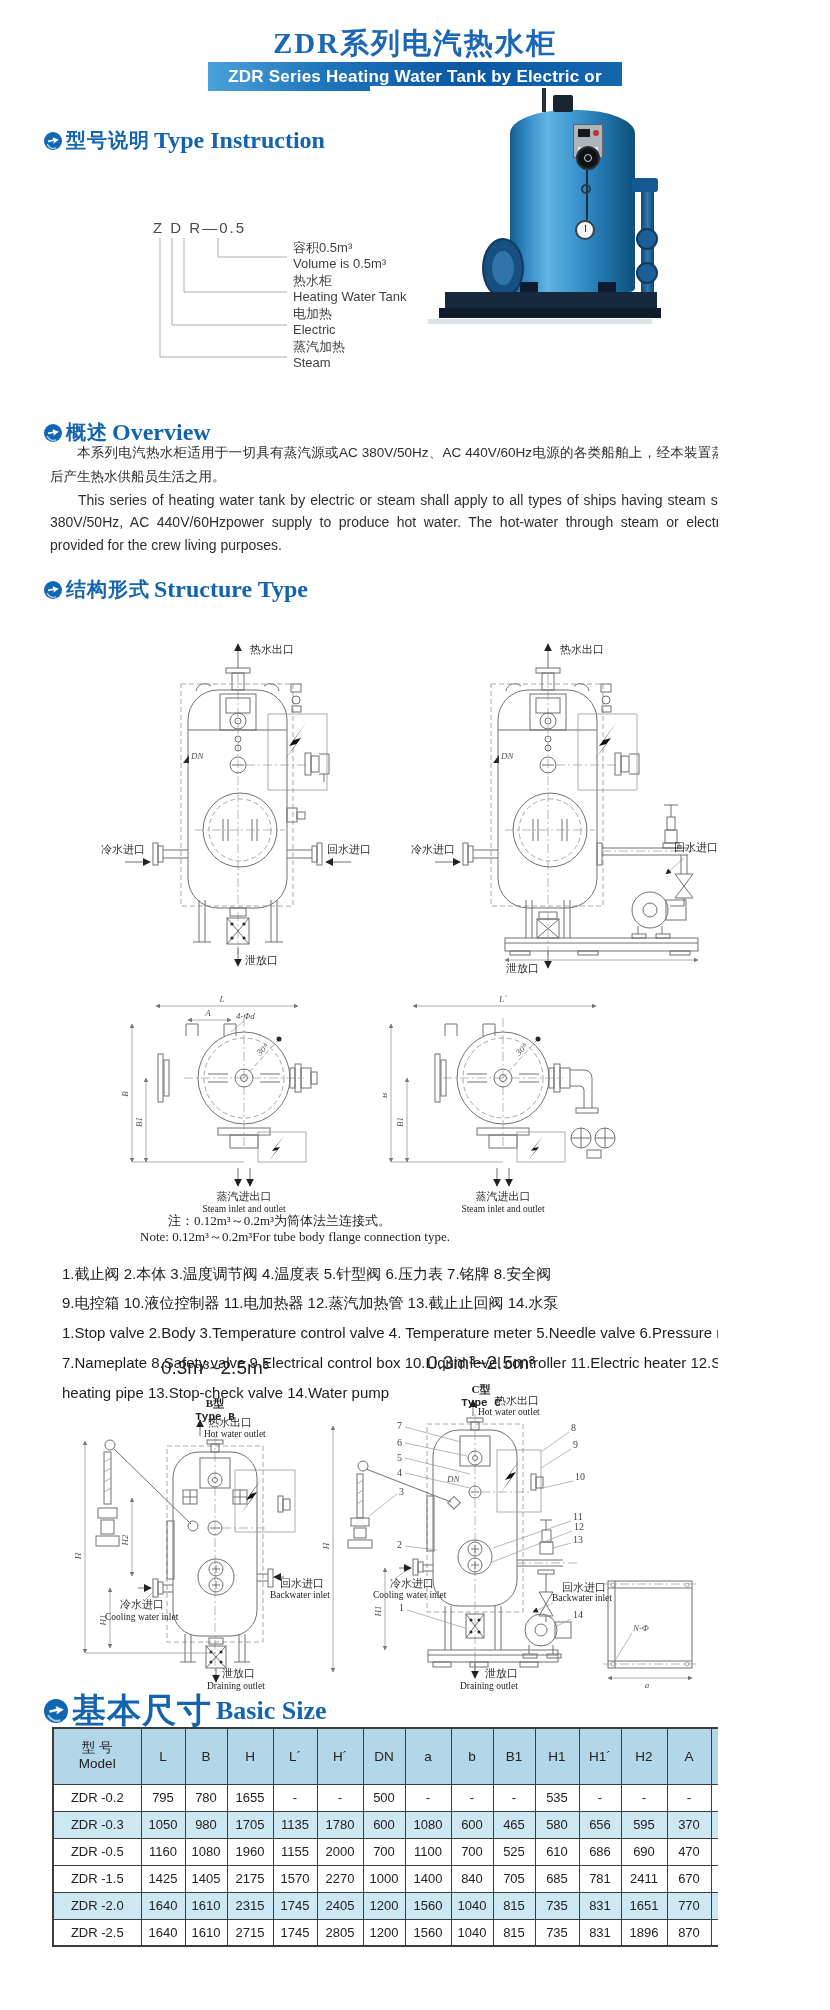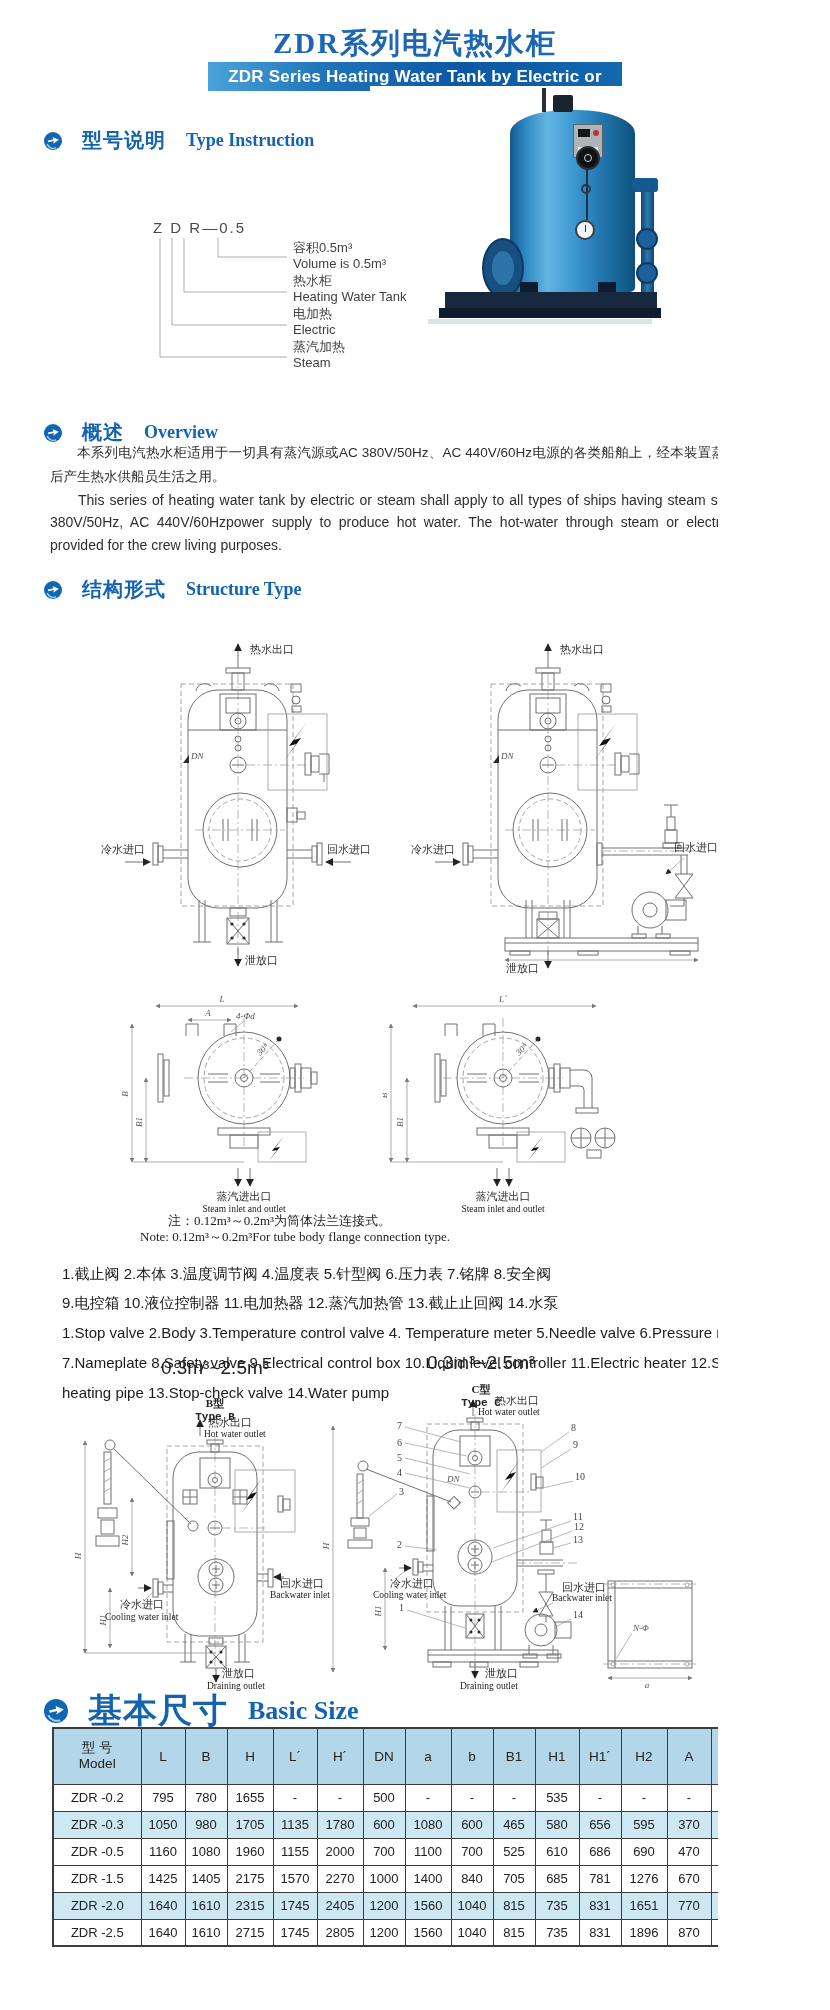--- a/index.html
+++ b/index.html
@@ -9,24 +9,24 @@
   .abs{position:absolute}
 
   
   .title{left:0;top:24px;width:830px;text-align:center;font-family:"Liberation Serif","DejaVu Serif",serif;
          font-weight:bold;font-size:29px;color:#1b66b5;letter-spacing:2px}
   .banner{left:208px;top:62px;width:414px;height:29px;line-height:29px;text-align:center;color:#fff;
           font-weight:bold;font-size:17px;letter-spacing:.2px;
           background:linear-gradient(90deg,#4aa2d9 0%,#1f74ba 28%,#0b57a4 62%,#1468ae 100%)}
 
   
-  .sec-head{position:absolute;display:flex;align-items:center;gap:20px;color:#1463ae;font-weight:bold}
+  .sec-head{position:absolute;display:flex;align-items:center;gap:4px;color:#1463ae;font-weight:bold}
   .sec-ic{flex:0 0 auto;display:block}
   .sec-cn{font-size:20px;letter-spacing:1px}
-  .sec-en{font-size:18px;font-family:"Liberation Serif","DejaVu Serif",serif}
+  .sec-en{font-size:24px;font-family:"Liberation Serif","DejaVu Serif",serif}
   .sec-big .sec-cn{font-size:34px}
   .sec-big .sec-en{font-size:26px}
 
   
   .mcode{left:153px;top:219px;font-size:15px;color:#4a4a4a;letter-spacing:2px}
   .mlab{position:absolute;left:293px;font-size:13px;color:#3f3f3f;line-height:16px}
 
   
   .ov-cn{left:50px;top:441px;width:744px;font-size:13.5px;line-height:23.5px;color:#2e2e2e;
          text-align:justify;text-indent:2em}
@@ -802,21 +802,21 @@
           <td>1405</td>
           <td>2175</td>
           <td>1570</td>
           <td>2270</td>
           <td>1000</td>
           <td>1400</td>
           <td>840</td>
           <td>705</td>
           <td>685</td>
           <td>781</td>
-          <td>1276</td>
+          <td>2411</td>
           <td>670</td>
           <td>25</td>
           <td>8-Φ22</td>
         </tr>
         <tr class="alt">
           <td>ZDR -2.0</td>
           <td>1640</td>
           <td>1610</td>
           <td>2315</td>
           <td>1745</td>

